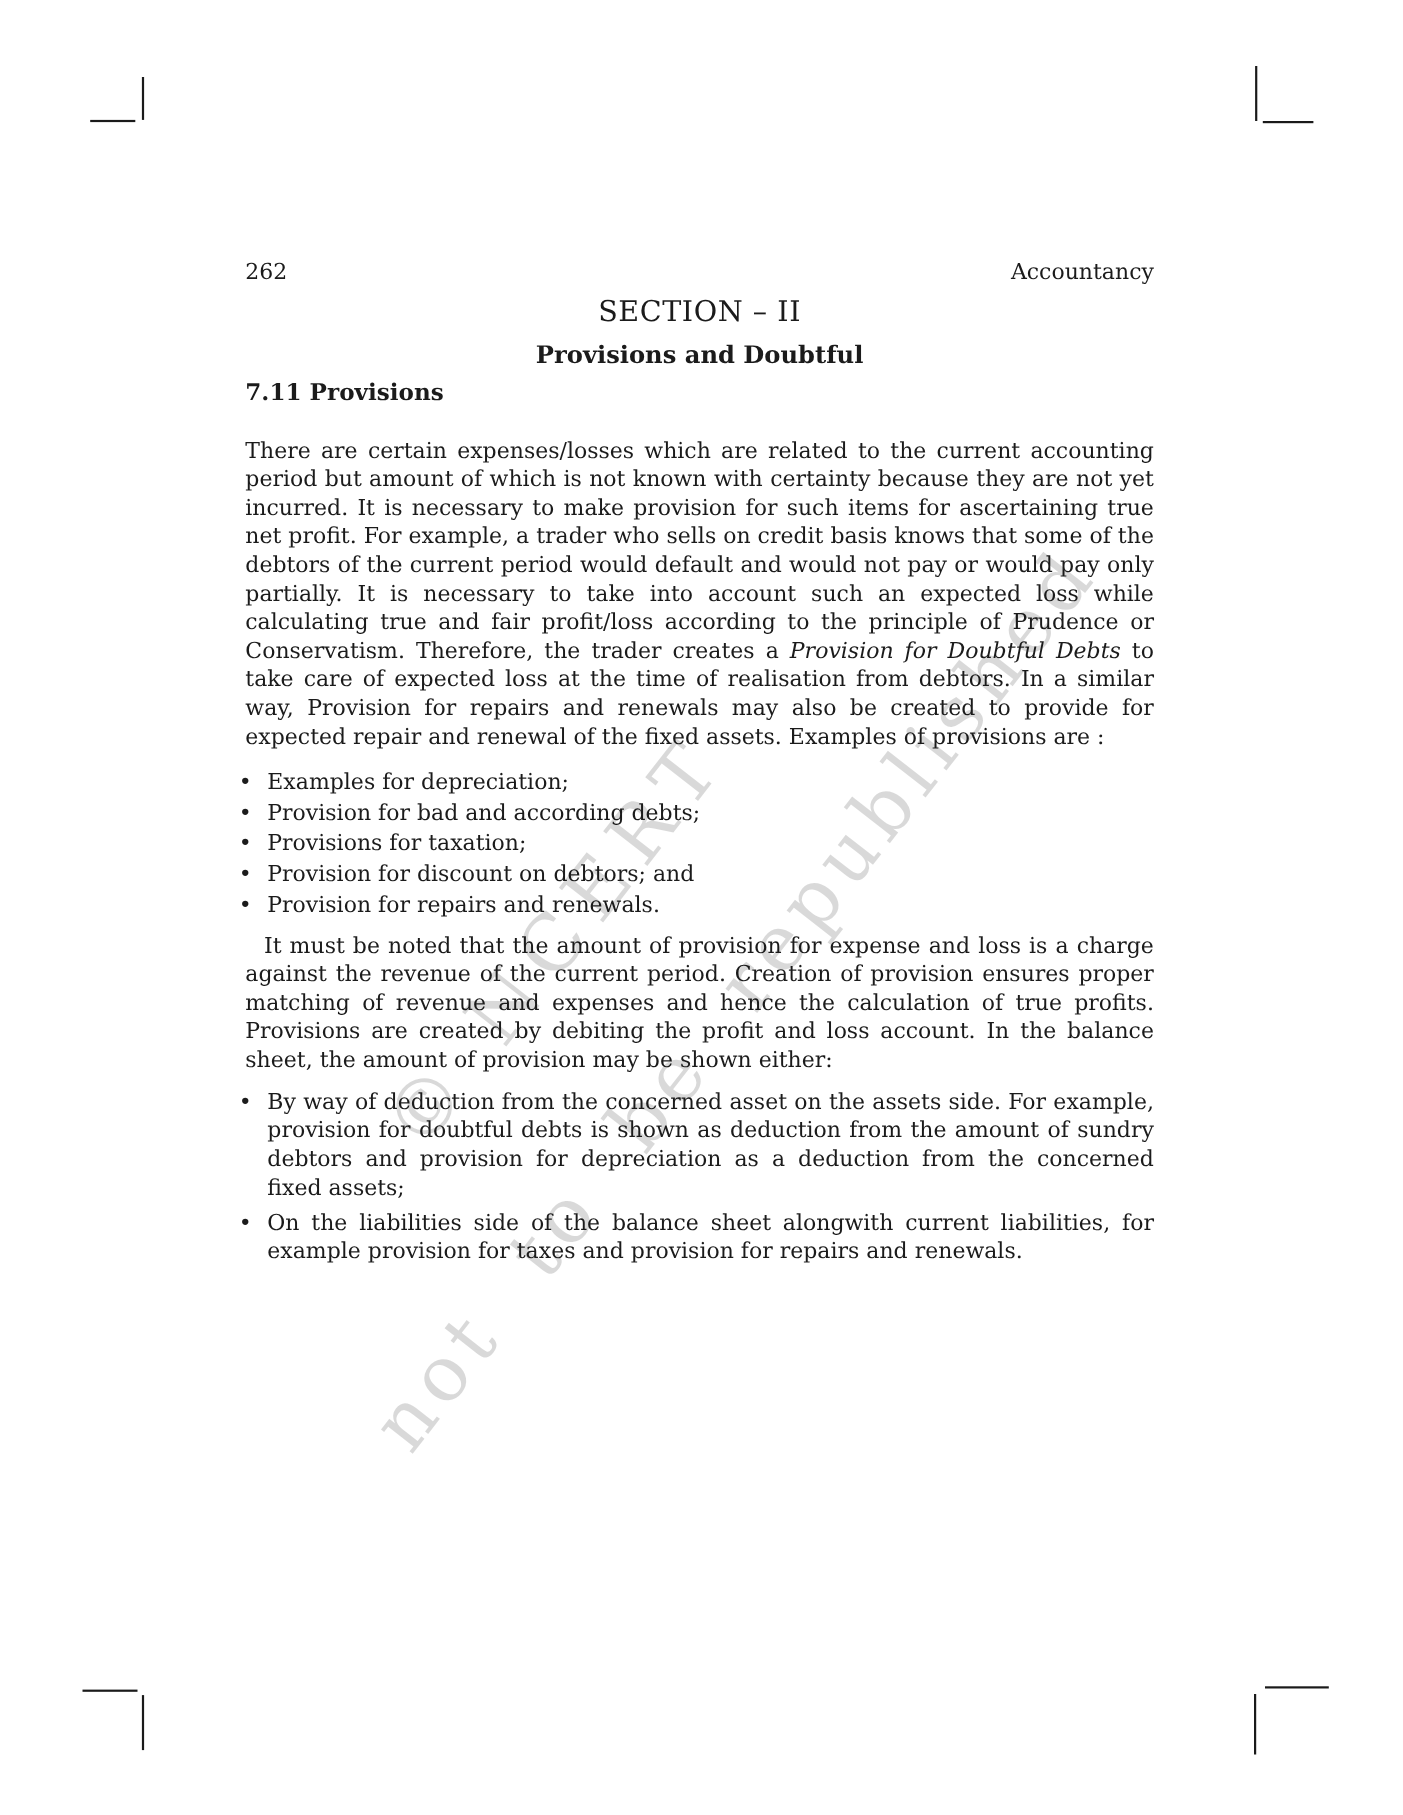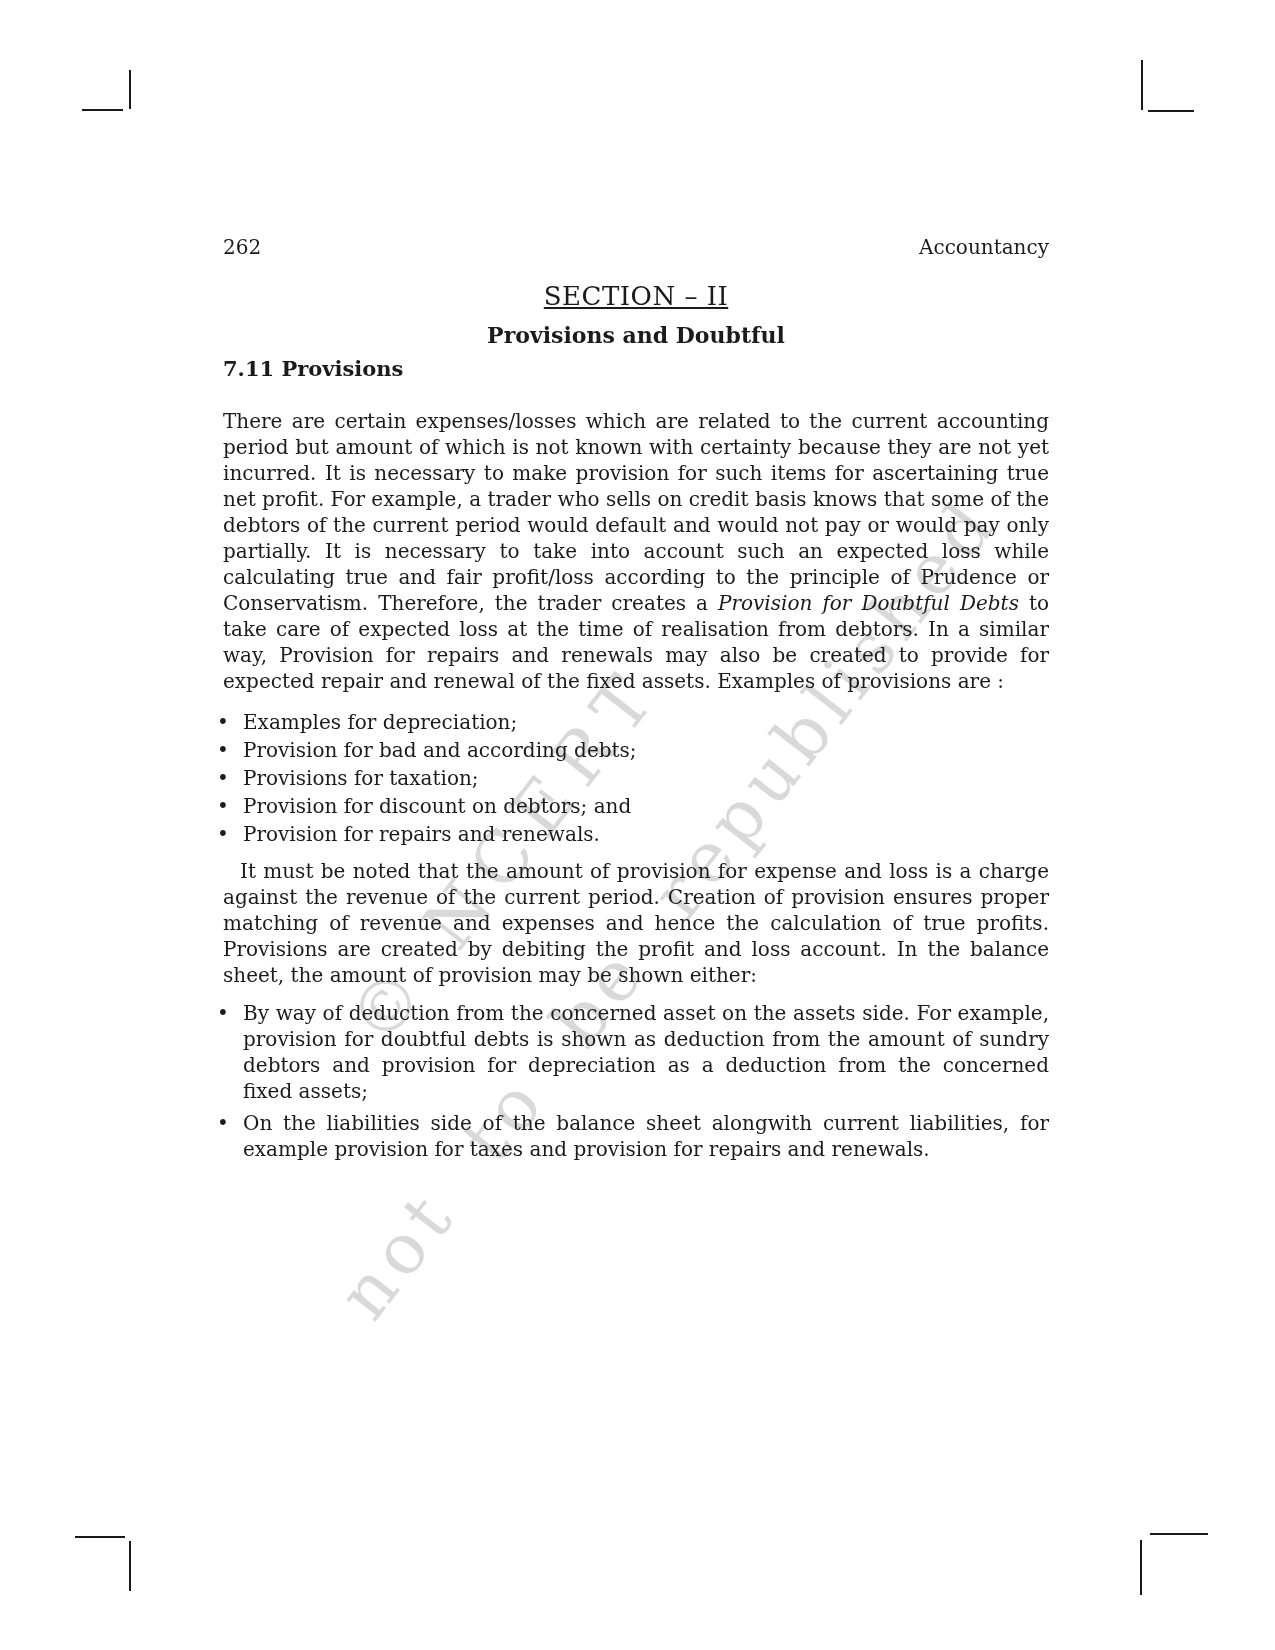--- a/index.html
+++ b/index.html
@@ -35,27 +35,26 @@
   .wm2{left:668px;top:908px;font-size:70px;letter-spacing:8px;word-spacing:30px;}
 
   
   .col{
     position:absolute;left:223px;top:236px;width:826px;
     z-index:2;
   }
   .header-row{
     display:flex;justify-content:space-between;align-items:baseline;
     font-size:20px;line-height:22px;
-    margin-bottom:24px;
+    margin-bottom:12px;
   }
   .section-title{
     text-align:center;font-size:26px;line-height:28px;font-weight:normal;
     letter-spacing:0.5px;
     margin:0 0 12px 0;
-    text-decoration:underline;
   }
   .chapter-title{
     text-align:center;font-size:22px;line-height:26px;font-weight:bold;
     margin:0 0 8px 0;
   }
   .num-heading{
     font-size:21px;line-height:26px;font-weight:bold;
     margin:0 0 26px 0;
   }
   p.body-par{

